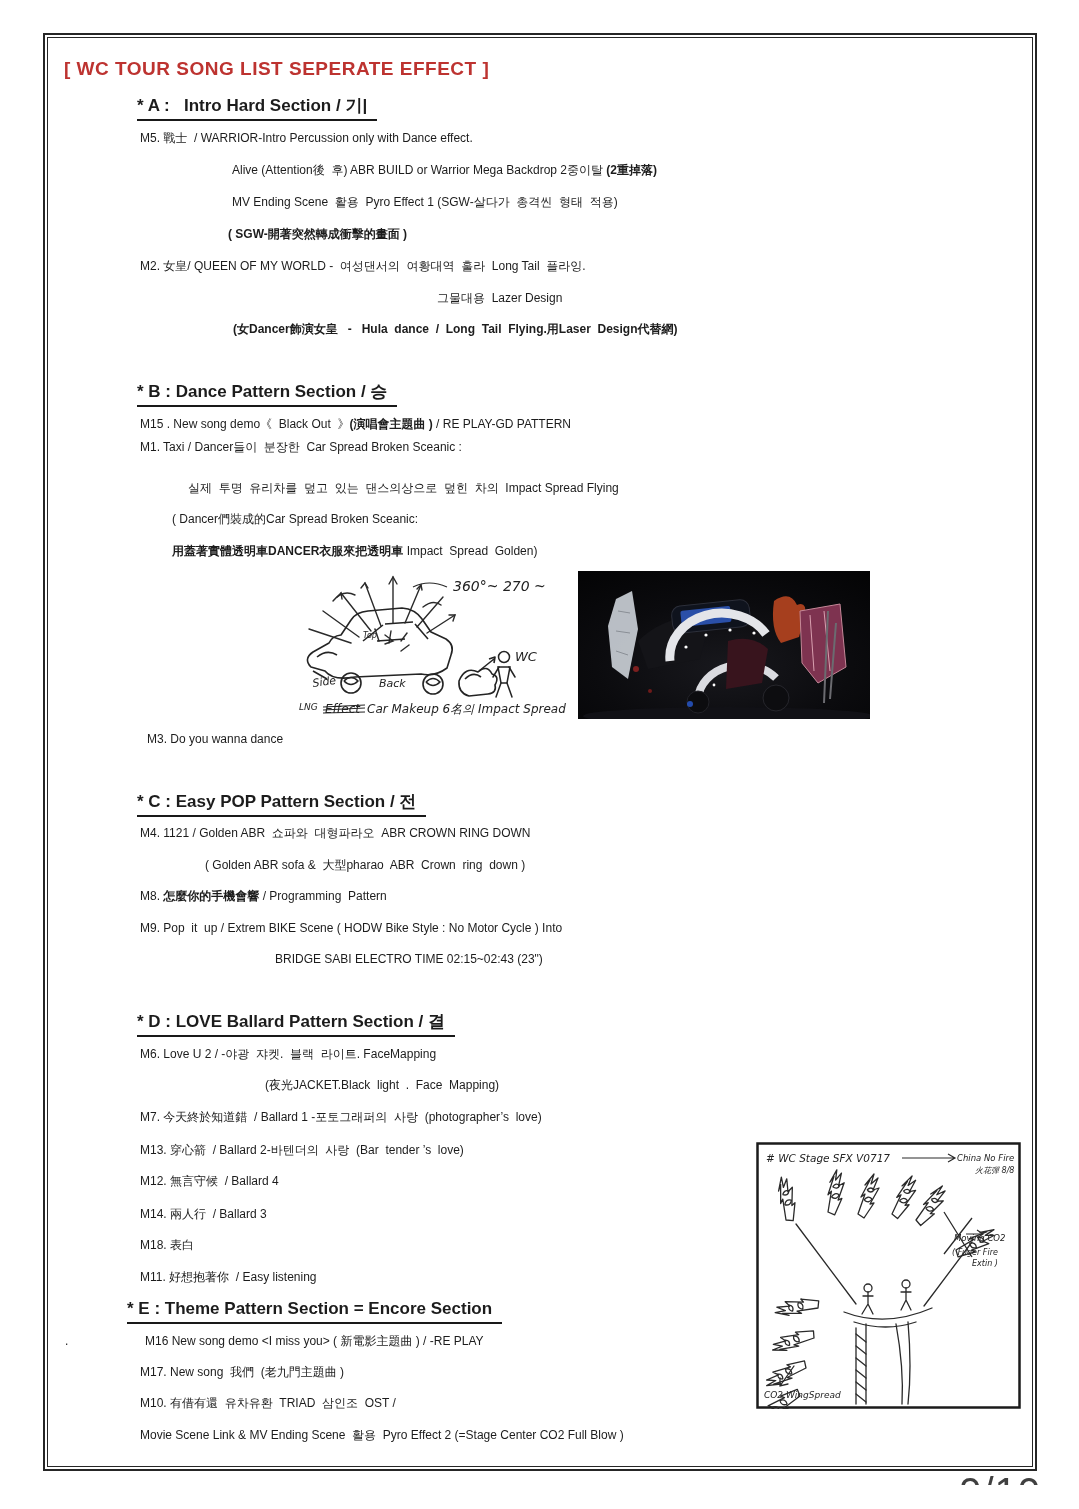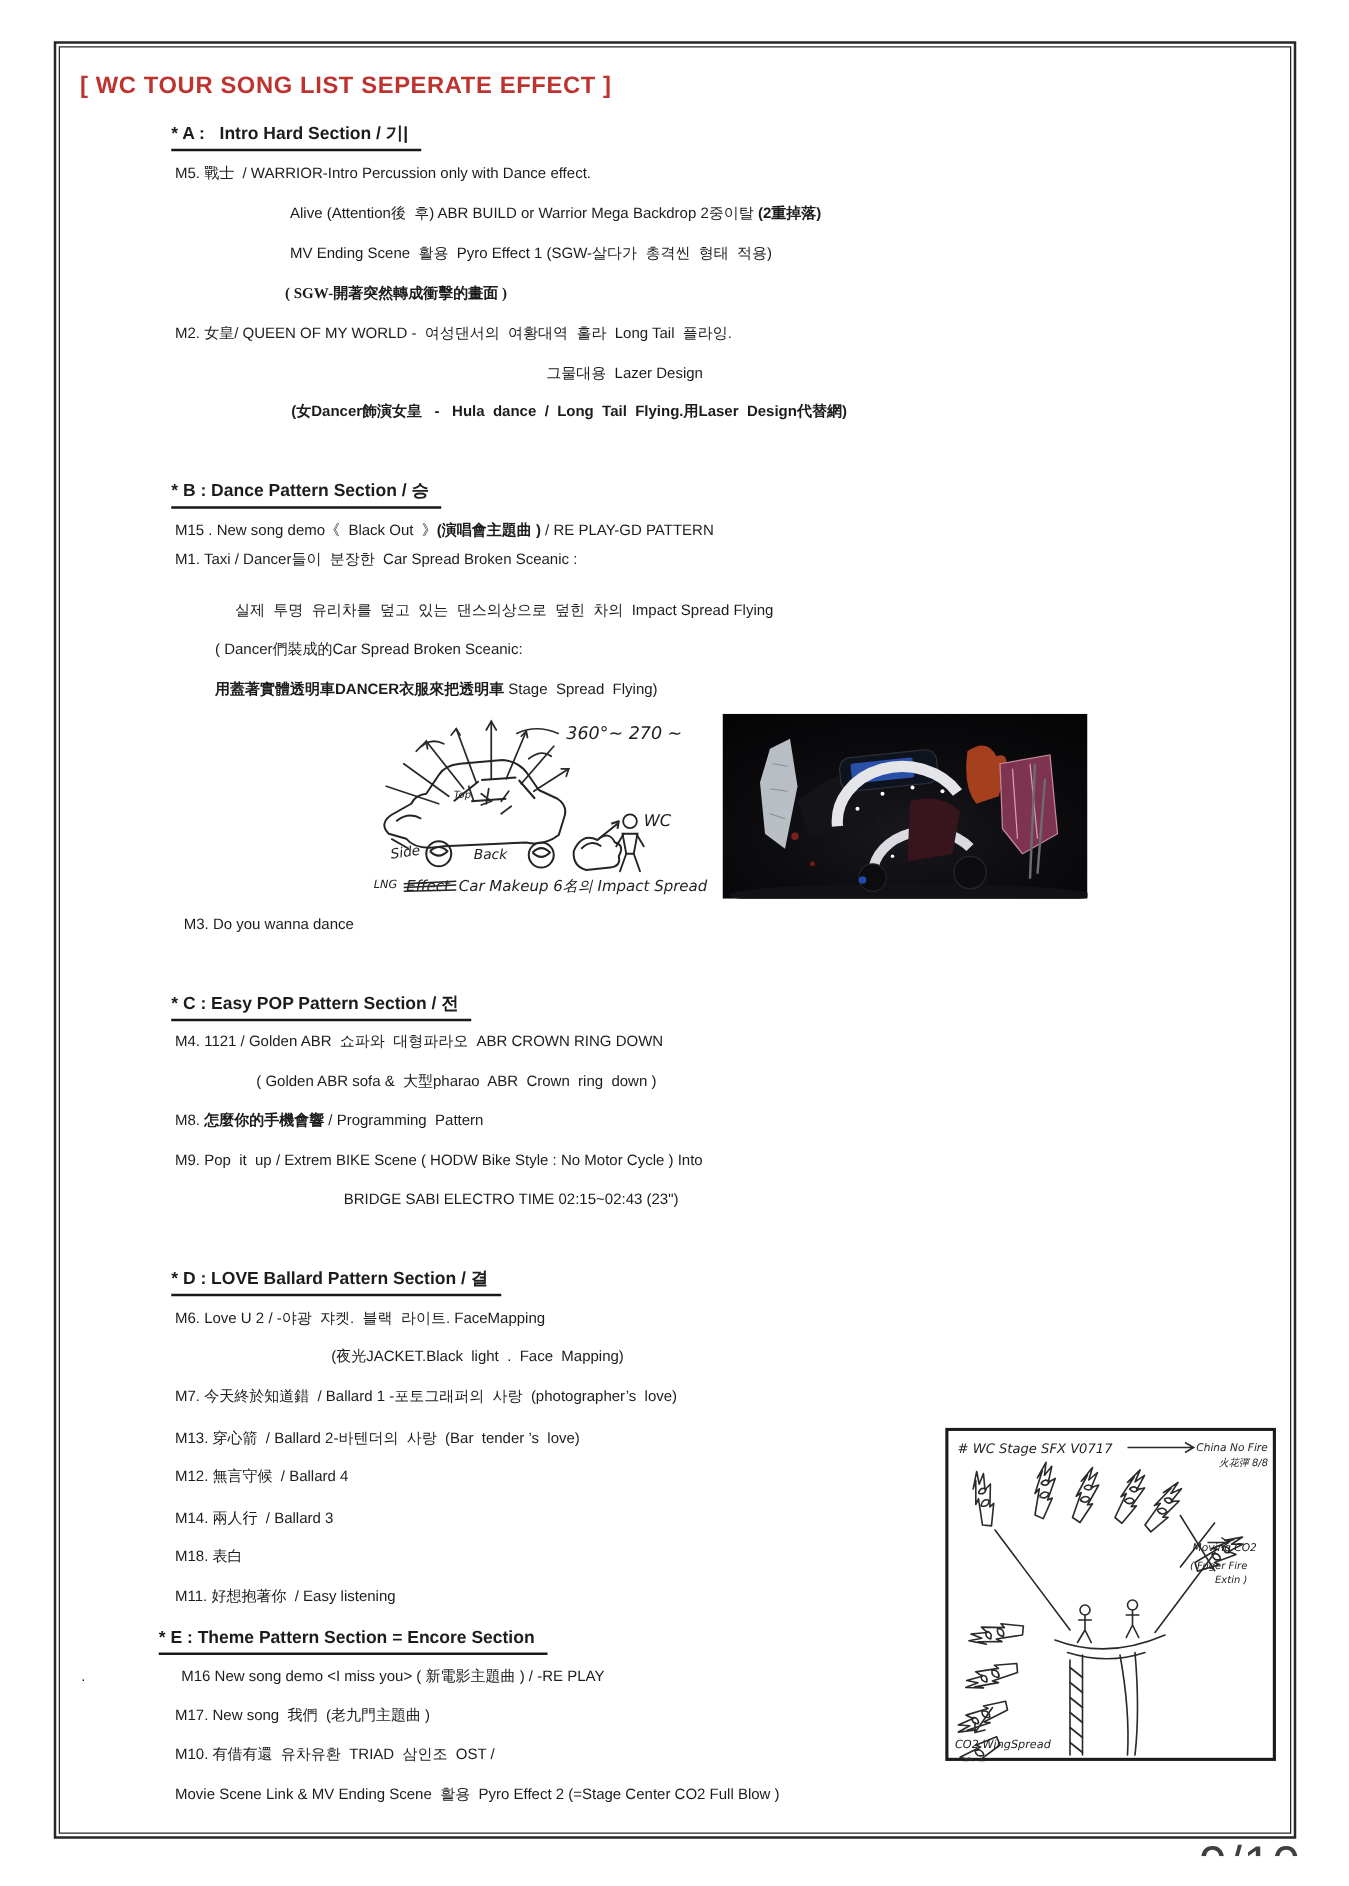--- a/index.html
+++ b/index.html
@@ -3,51 +3,51 @@
 <meta charset="utf-8">
 <style>
   html,body{margin:0;padding:0;background:#ffffff;}
   .page{position:relative;width:1079px;height:1485px;background:#ffffff;overflow:hidden;
         font-family:"Liberation Sans","DejaVu Sans",sans-serif;color:#1c1c1c;}
   .frame{position:absolute;left:43px;top:33px;width:990px;height:1434px;border:2px solid #262626;}
   .frame-inner{position:absolute;left:2px;top:2px;right:2px;bottom:2px;border:1px solid #262626;}
   .title{position:absolute;left:64px;top:58px;font-size:19px;font-weight:700;letter-spacing:.5px;}
   .line{position:absolute;white-space:pre;font-size:12px;line-height:22px;color:#1c1c1c;}
   .line .b{font-weight:700;}
-  .hdr{font-weight:700;border-bottom:2px solid #191919;padding-right:10px;padding-bottom:2px;font-size:14px;}
+  .hdr{font-weight:700;border-bottom:2px solid #191919;padding-right:10px;padding-bottom:2px;font-size:17px;}
   .pagenum{position:absolute;right:38px;top:1470px;font-size:40px;color:#404040;letter-spacing:1px;}
   .fig{position:absolute;}
   svg text{font-family:"DejaVu Sans",sans-serif;font-style:italic;fill:#222;}
 </style>
 </head>
 <body>
 
 <div class="page">
 
   <div class="frame">
     <div class="frame-inner"></div>
   </div>
 
   <div class="title" style="color: rgb(189, 51, 48);">[ WC TOUR SONG LIST SEPERATE EFFECT ]</div>
 
   <div>
       <div class="line hdr" style="top: 95px; left: 137px;"><span>* A :   Intro Hard Section / 기|</span></div>
       <div class="line" style="top: 127px; left: 140px;"><span>M5. 戰士  / WARRIOR-Intro Percussion only with Dance effect.</span></div>
       <div class="line" style="top: 159px; left: 232px;"><span>Alive (Attention後  후) ABR BUILD or Warrior Mega Backdrop 2중이탈 </span><span class="b">(2重掉落)</span></div>
       <div class="line" style="top: 191px; left: 232px;"><span>MV Ending Scene  활용  Pyro Effect 1 (SGW-살다가  총격씬  형태  적용)</span></div>
-      <div class="line" style="top: 223px; left: 228px; font-family: Liberation Serif, serif;"><span class="b">( SGW-開著突然轉成衝擊的畫面 )</span></div>
+      <div class="line" style="top: 223px; left: 228px;"><span class="b">( SGW-開著突然轉成衝擊的畫面 )</span></div>
       <div class="line" style="top: 255px; left: 140px;"><span>M2. 女皇/ QUEEN OF MY WORLD -  여성댄서의  여황대역  훌라  Long Tail  플라잉.</span></div>
       <div class="line" style="top: 287px; left: 437px;"><span>그물대용  Lazer Design</span></div>
       <div class="line" style="top: 318px; left: 233px;"><span class="b">(女Dancer飾演女皇   -   Hula  dance  /  Long  Tail  Flying.用Laser  Design代替網)</span></div>
       <div class="line hdr" style="top: 381px; left: 137px;"><span>* B : Dance Pattern Section / 승</span></div>
       <div class="line" style="top: 413px; left: 140px;"><span>M15 . New song demo《  Black Out  》</span><span class="b">(演唱會主題曲 )</span><span> / RE PLAY-GD PATTERN</span></div>
       <div class="line" style="top: 436px; left: 140px;"><span>M1. Taxi / Dancer들이  분장한  Car Spread Broken Sceanic :</span></div>
       <div class="line" style="top: 477px; left: 188px;"><span>실제  투명  유리차를  덮고  있는  댄스의상으로  덮힌  차의  Impact Spread Flying</span></div>
       <div class="line" style="top: 508px; left: 172px;"><span>( Dancer們裝成的Car Spread Broken Sceanic:</span></div>
-      <div class="line" style="top: 540px; left: 172px;"><span class="b">用蓋著實體透明車DANCER衣服來把透明車</span><span> Stage  Spread  Flying)</span></div>
+      <div class="line" style="top: 540px; left: 172px;"><span class="b">用蓋著實體透明車DANCER衣服來把透明車</span><span> Impact  Spread  Golden)</span></div>
       <div class="line" style="top: 728px; left: 147px;"><span>M3. Do you wanna dance</span></div>
       <div class="line hdr" style="top: 791px; left: 137px;"><span>* C : Easy POP Pattern Section / 전</span></div>
       <div class="line" style="top: 822px; left: 140px;"><span>M4. 1121 / Golden ABR  쇼파와  대형파라오  ABR CROWN RING DOWN</span></div>
       <div class="line" style="top: 854px; left: 205px;"><span>( Golden ABR sofa &amp;  大型pharao  ABR  Crown  ring  down )</span></div>
       <div class="line" style="top: 885px; left: 140px;"><span>M8. </span><span class="b">怎麼你的手機會響</span><span> / Programming  Pattern</span></div>
       <div class="line" style="top: 917px; left: 140px;"><span>M9. Pop  it  up / Extrem BIKE Scene ( HODW Bike Style : No Motor Cycle ) Into</span></div>
       <div class="line" style="top: 948px; left: 275px;"><span>BRIDGE SABI ELECTRO TIME 02:15~02:43 (23")</span></div>
       <div class="line hdr" style="top: 1011px; left: 137px;"><span>* D : LOVE Ballard Pattern Section / 결</span></div>
       <div class="line" style="top: 1043px; left: 140px;"><span>M6. Love U 2 / -야광  쟈켓.  블랙  라이트. FaceMapping</span></div>
       <div class="line" style="top: 1074px; left: 265px;"><span>(夜光JACKET.Black  light  .  Face  Mapping)</span></div>

